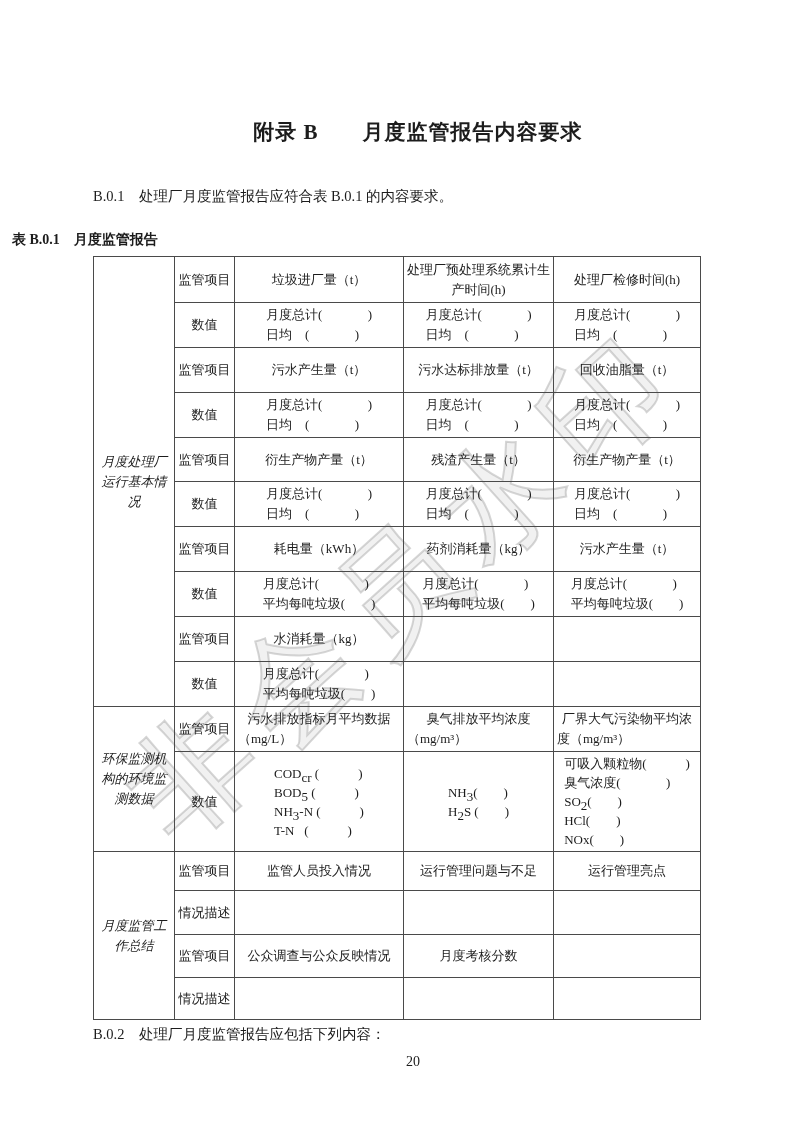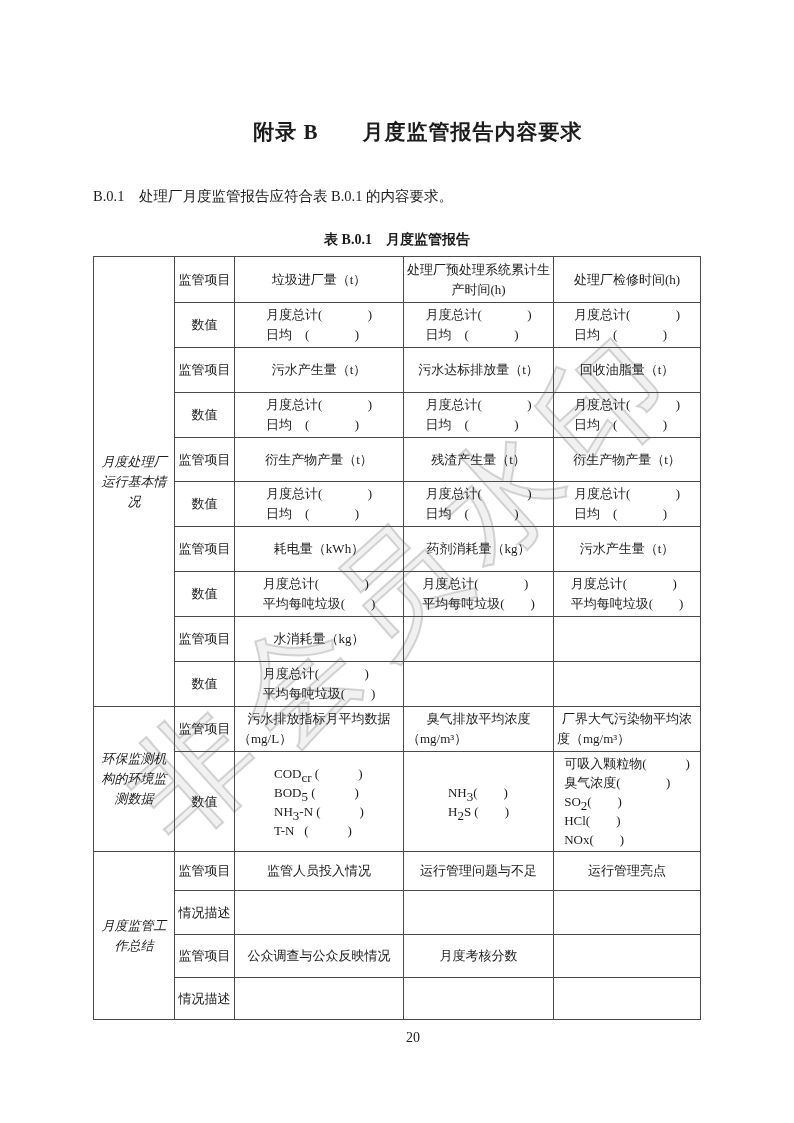--- a/index.html
+++ b/index.html
@@ -21,21 +21,21 @@
     z-index:0; pointer-events:none;
   }
   .content { position:relative; z-index:1; }
   .title {
     margin:0; padding-top:118px;
     text-align:center; font-size:21px; font-weight:bold; letter-spacing:1px;padding-left:42px;
   }
   .clause { font-size:14.5px; margin:0 60px 0 93px; line-height:20px; }
   .clause.b01 { margin-top:40px; }
   .clause.b02 { margin-top:4px; }
-  .caption { text-align:center; font-weight:bold; font-size:14px; margin-top:25px; }
+  .caption { font-weight:bold; font-size:14px; margin-top:25px;margin-left:12px; }
   table.rpt {
     border-collapse:collapse; table-layout:fixed;
     margin:7px 0 0 93px; width:607px; font-size:13px;
   }
   .rpt td {
     border:1px solid #4a4a4a; vertical-align:middle;
     text-align:center; padding:2px 3px; line-height:20px;
     overflow:hidden;
   }
   .sec-label { text-align:justify; padding:2px 5px; line-height:22px;font-style:italic; }
@@ -169,16 +169,17 @@
       </tr>
       <tr class="r42">
         <td>情况描述</td>
         <td></td>
         <td></td>
         <td></td>
       </tr>
     </tbody>
   </table>
 
+  <p class="clause b02">B.0.2　处理厂月度监管报告应包括下列内容：</p>
 
   <div class="pageno">20</div>
 
 </div>
 
 </body></html>

